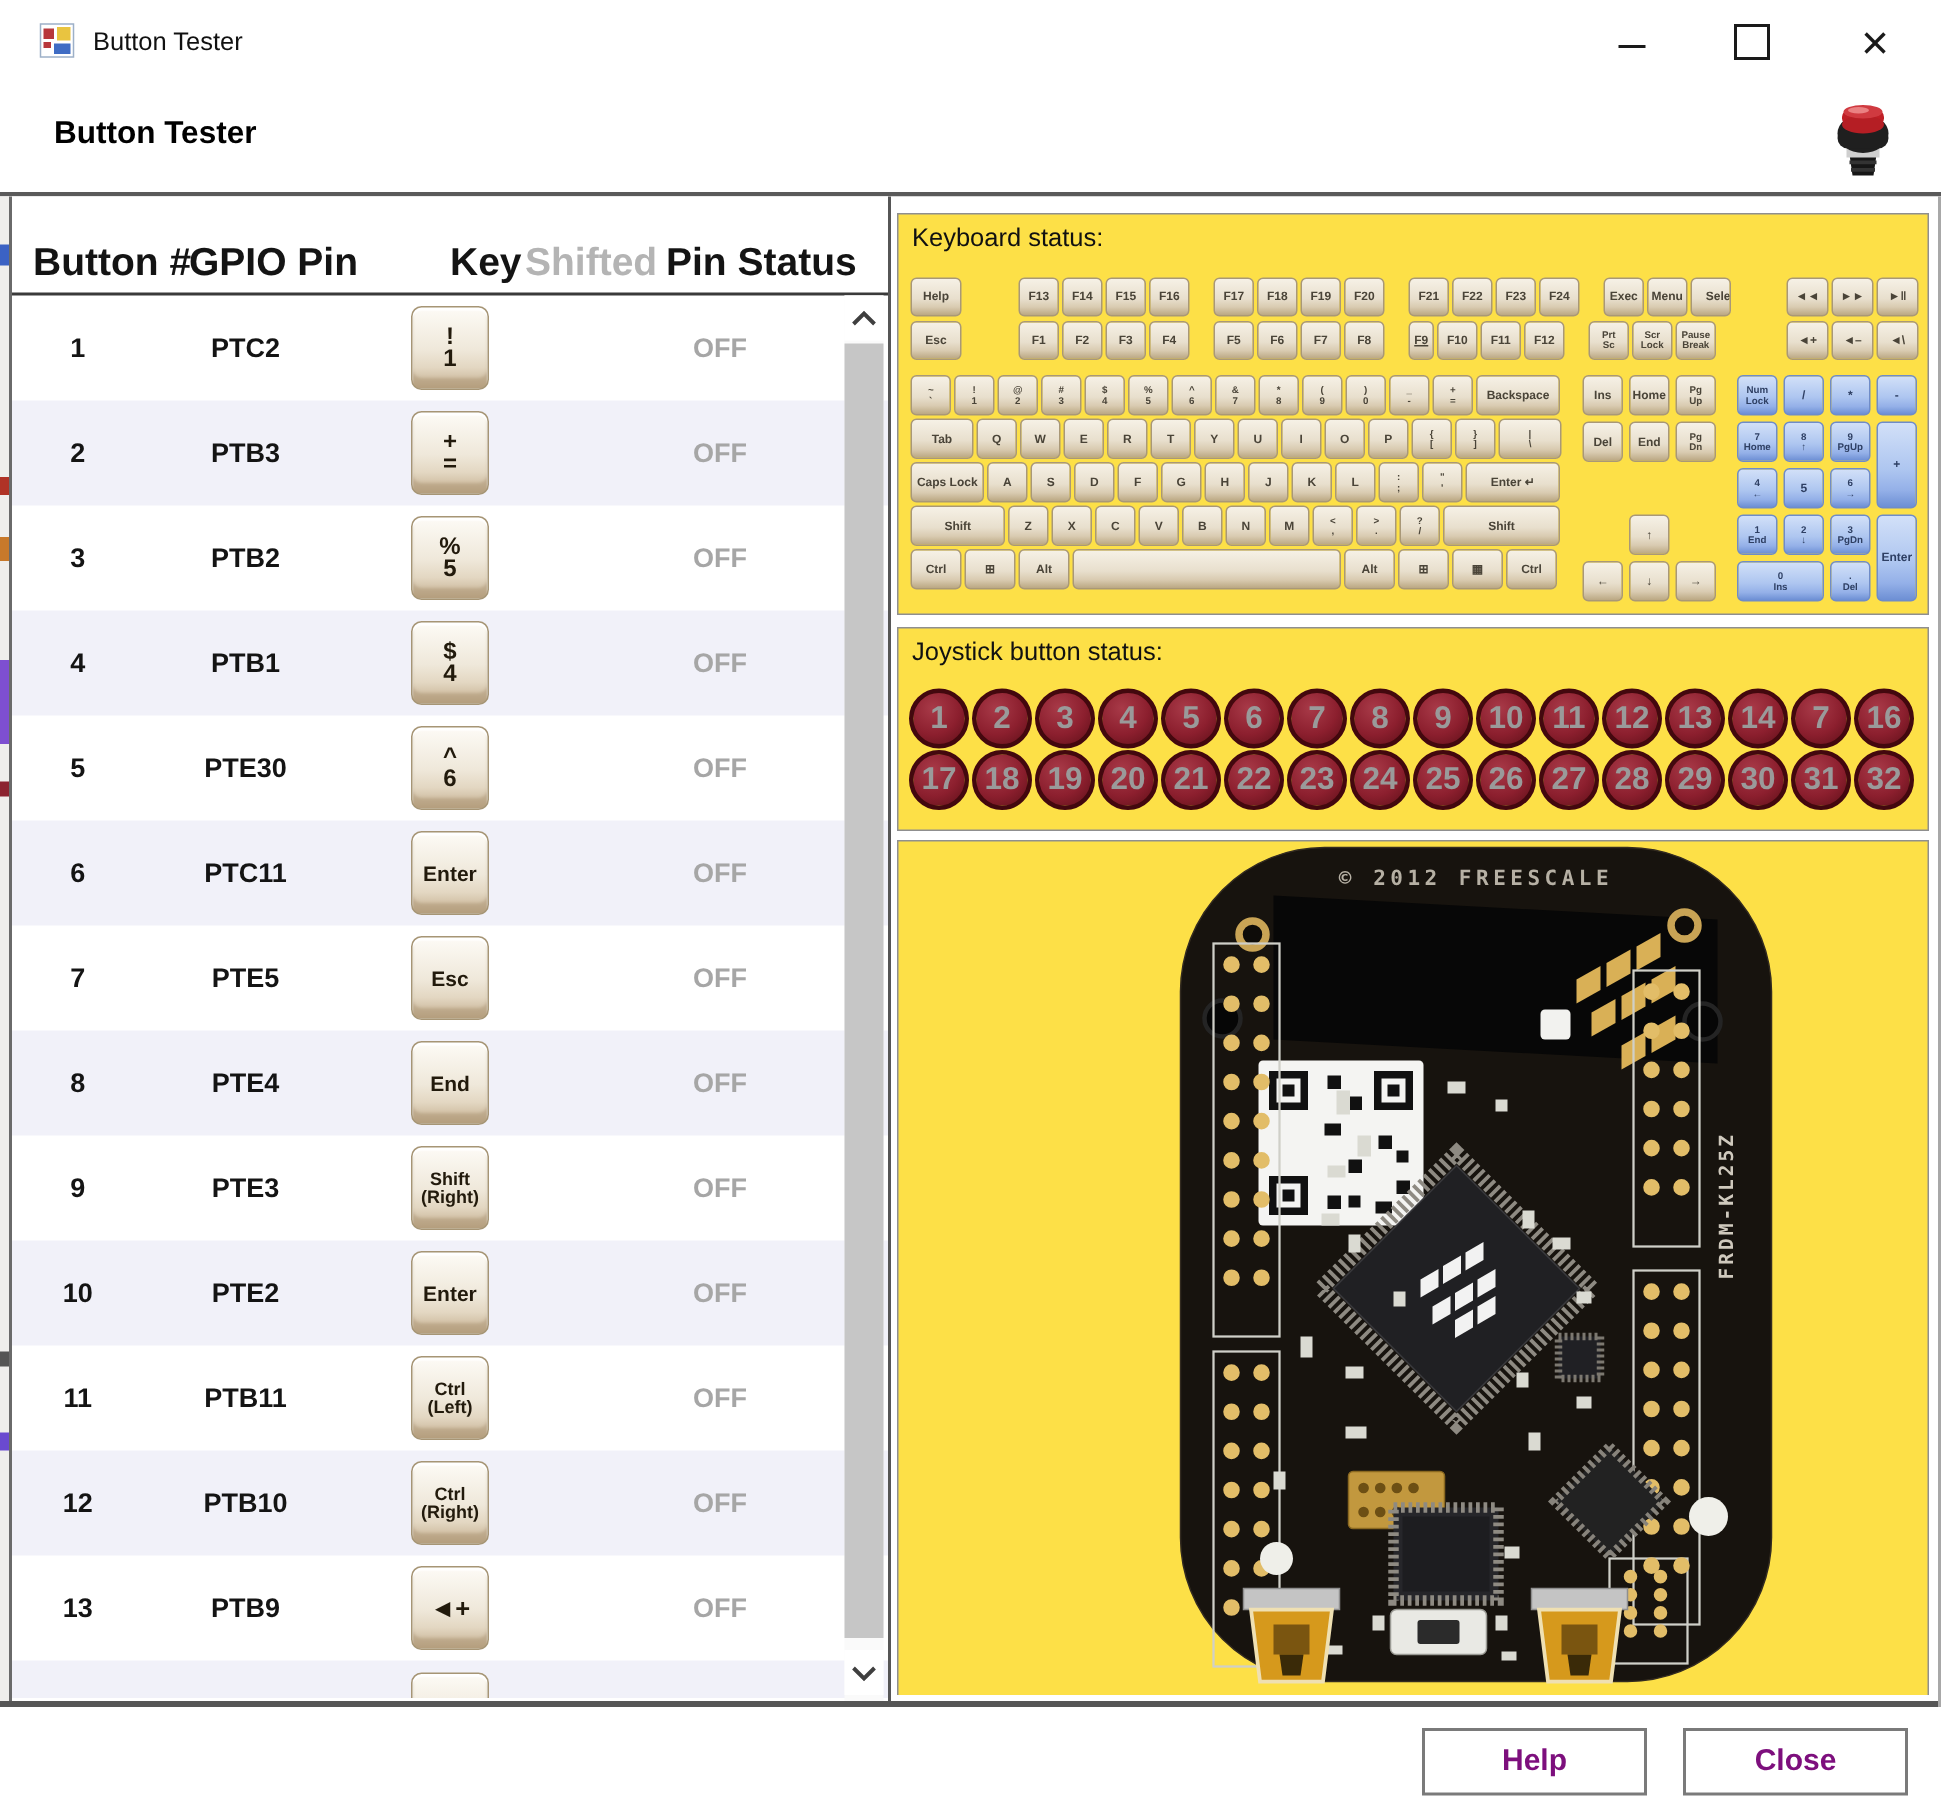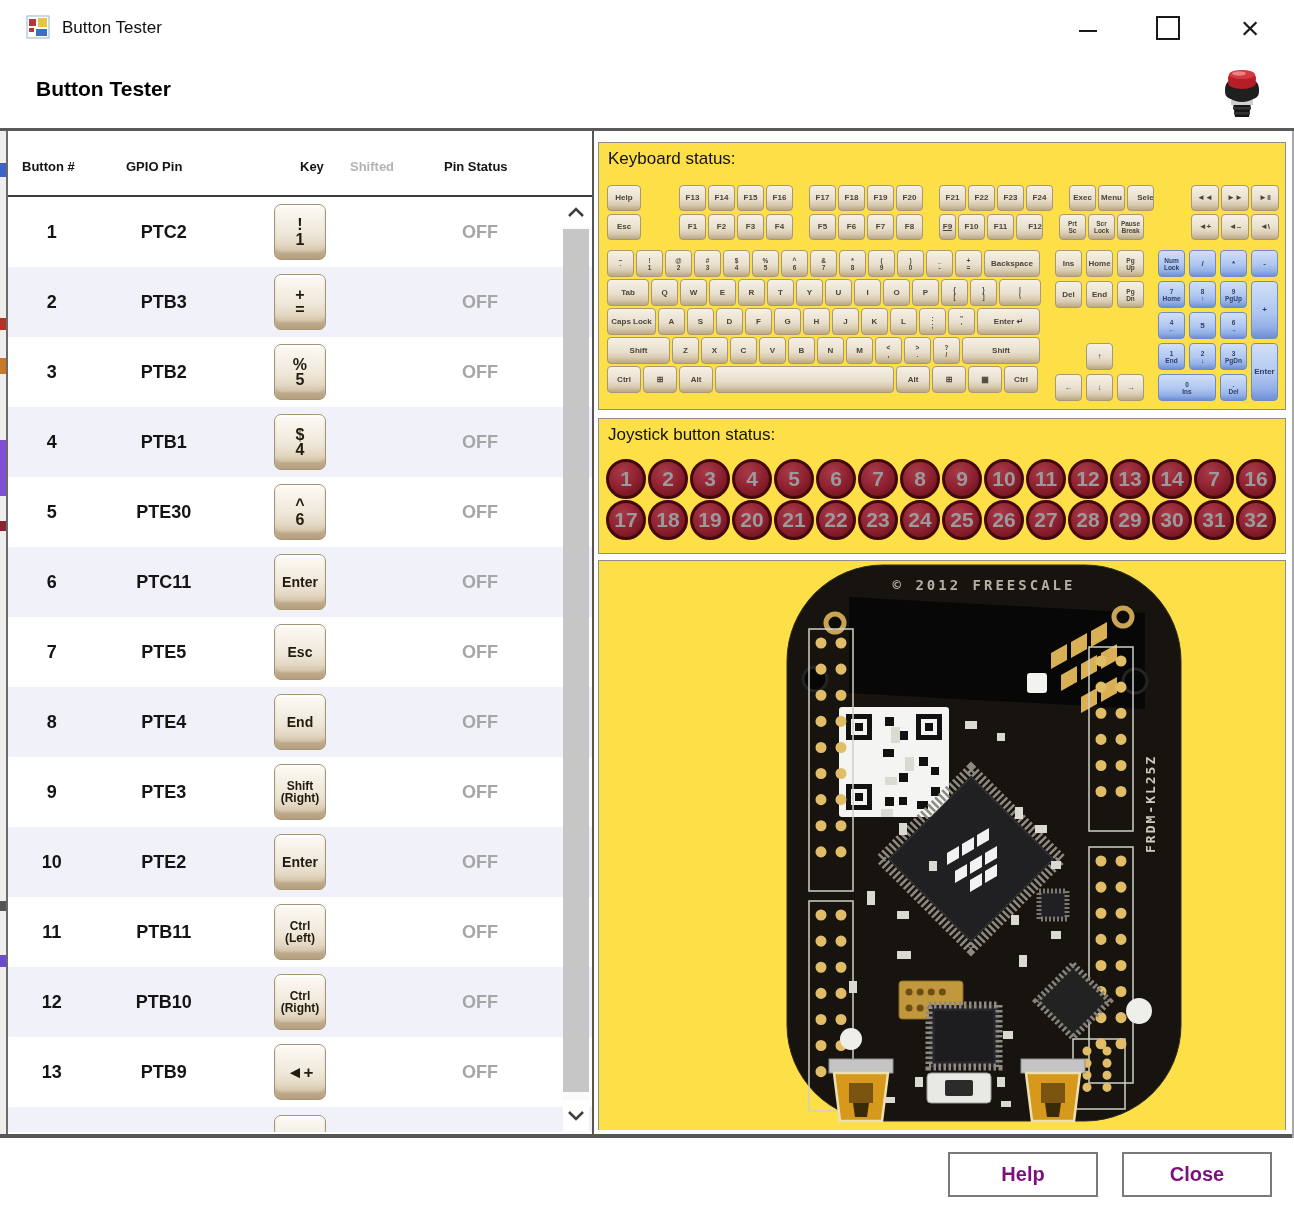--- a/index.html
+++ b/index.html
@@ -19,21 +19,21 @@
   .app-title{position:absolute;left:36px;top:22px;font-size:21px;font-weight:bold;color:#000;}
   .red-btn-icon{position:absolute;left:1215px;top:6px;width:54px;height:60px;}
   
   .main{position:relative;height:1003px;border-bottom:4px solid #565656;background:#fff;}
   .left-strip{position:absolute;left:0;top:0;bottom:0;width:6px;background:#efeeec;}
   .left-strip div{position:absolute;left:0;width:6px;}
   .right-edge{position:absolute;right:0;top:0;bottom:-76px;width:2px;background:#a8a8a8;}
   
   .table-panel{position:absolute;left:6px;top:0;width:588px;height:1003px;background:#fff;
                border-left:2px solid #6a6a6a;border-right:2px solid #565656;box-sizing:border-box;}
-  .thead{position:relative;height:64px;border-bottom:2px solid #3a3a3a;font-size:13px;font-weight:bold;}
+  .thead{position:relative;height:64px;border-bottom:2px solid #3a3a3a;font-size:26px;font-weight:bold;}
   .thead span{position:absolute;top:28px;}
   .h-num{left:14px;} .h-gpio{left:118px;} .h-key{left:292px;} .h-shift{left:342px;color:#b4b4b4;} .h-status{left:436px;}
   .tbody{position:relative;height:935px;overflow:hidden;}
   .trow{display:flex;align-items:center;height:70px;}
   .trow.alt{background:#f1f1f9;}
   .c-num{width:90px;text-align:center;font-size:18px;font-weight:600;}
   .c-gpio{width:140px;text-align:center;font-size:18px;font-weight:600;}
   .c-key{width:140px;display:flex;justify-content:center;}
   .c-status{width:230px;text-align:center;font-size:18px;font-weight:bold;color:var(--status-off,#a6a6a6);}
   
@@ -419,21 +419,21 @@
                 <div class="kgap" style="width: 12px;"></div>
                 <div class="kk" style="width: 17px; text-decoration: underline;">
                   <span>F9</span>
                 </div>
                 <div class="kk" style="width: 27px;">
                   <span>F10</span>
                 </div>
                 <div class="kk" style="width: 27px;">
                   <span>F11</span>
                 </div>
-                <div class="kk" style="width: 27px; align-items: flex-end;">
+                <div class="kk" style="width: 27px;">
                   <span>F12</span>
                 </div>
                 <div class="kgap" style="width: 12px;"></div>
                 <div class="kk k2" style="width: 27px;">
                   <span>Prt</span>
                   <span>Sc</span>
                 </div>
                 <div class="kk k2" style="width: 27px;">
                   <span>Scr</span>
                   <span>Lock</span>

